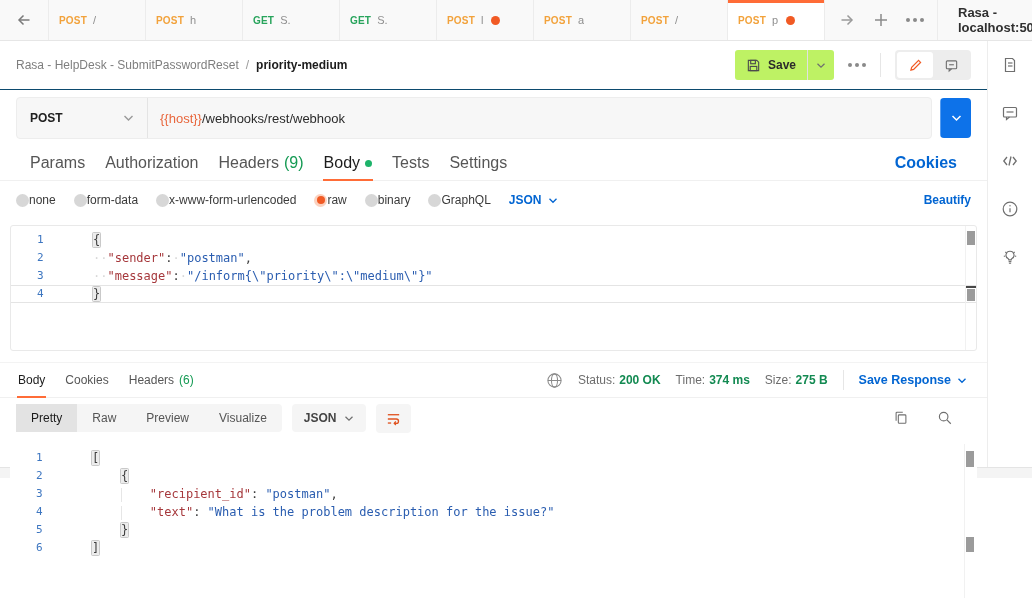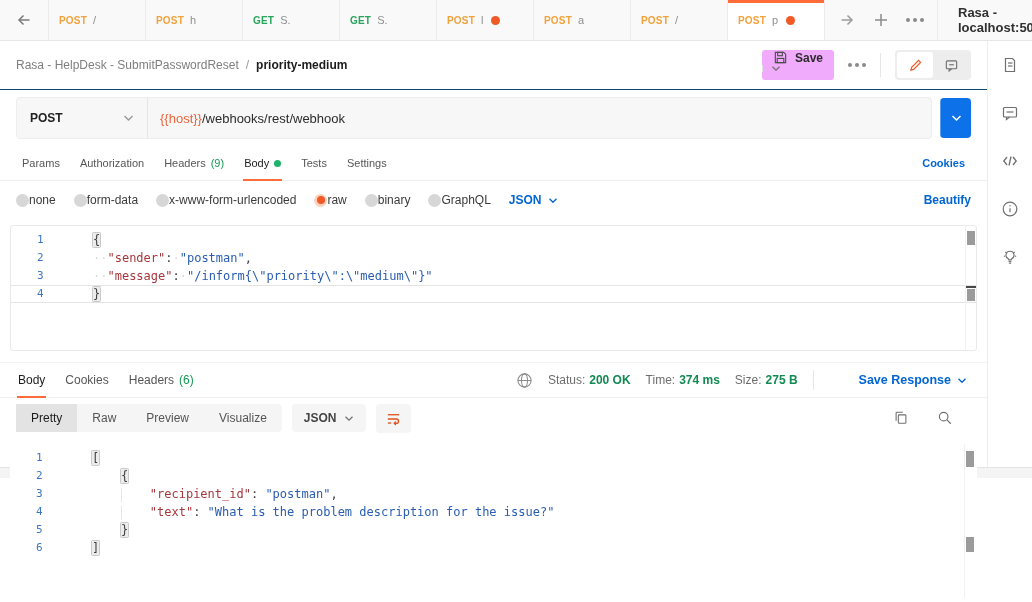--- a/index.html
+++ b/index.html
@@ -29,42 +29,42 @@
   .r-sidebar{width:44px;flex:none;border-left:1px solid #ededed;display:flex;flex-direction:column;align-items:center;padding-top:14px;gap:28px;}
   .sb-icon{width:20px;height:20px;display:flex;align-items:center;justify-content:center;cursor:pointer;}
 
   
   .req-header{height:48px;flex:none;display:flex;align-items:center;padding:0 16px;border-bottom:1px solid #0c4a6e;}
   .breadcrumb{display:flex;align-items:center;gap:7px;font-size:12px;}
   .crumb-path{color:#7e7e7e;}
   .crumb-sep{color:#9a9a9a;}
   .crumb-name{color:#1c1c1c;font-weight:700;}
   .hdr-actions{margin-left:auto;display:flex;align-items:center;}
-  .save-group{display:flex;align-items:stretch;height:30px;background:#f0abfc;border-radius:3px;overflow:hidden;flex-direction:column;}
+  .save-group{display:flex;align-items:stretch;height:30px;background:#bef264;border-radius:3px;overflow:hidden;}
   .save-main{display:flex;align-items:center;gap:7px;padding:0 11px;font-size:12px;font-weight:600;color:#2b2b2b;cursor:pointer;}
   .save-caret{width:26px;display:flex;align-items:center;justify-content:center;border-left:1px solid #e1e1e1;cursor:pointer;}
   .hdr-more{margin:0 14px;cursor:pointer;}
   .vdiv{width:1px;height:24px;background:#e6e6e6;margin-right:14px;}
   .seg-toggle{background:#ededed;border-radius:4px;padding:2px;display:flex;}
   .seg-cell{width:36px;height:26px;display:flex;align-items:center;justify-content:center;border-radius:3px;cursor:pointer;}
   .seg-cell.sel{background:#fff;}
 
   
   .url-row{height:56px;flex:none;display:flex;align-items:center;padding:0 16px;gap:8px;}
   .url-field{flex:1;height:40px;background:#f7f7f7;border:1px solid #ededed;border-radius:4px;display:flex;align-items:stretch;min-width:0;}
   .method-select{width:104px;flex:none;display:flex;align-items:center;justify-content:space-between;padding:0 13px;cursor:pointer;}
   .method-label{font-size:12px;font-weight:700;color:#212121;}
   .url-input{flex:1;display:flex;align-items:center;border-left:1px solid #e4e4e4;padding-left:12px;font-size:13px;color:#2b2b2b;cursor:text;white-space:nowrap;overflow:hidden;}
   .url-var{color:#e8663c;}
   .send-btn{height:40px;flex:none;display:flex;align-items:stretch;background:#0d72e9;border-radius:4px;overflow:hidden;cursor:pointer;}
   .send-main{display:flex;align-items:center;padding:0 23px;color:#fff;font-size:13.5px;font-weight:600;}
   .send-caret{width:30px;display:flex;align-items:center;justify-content:center;border-left:1px solid rgba(255,255,255,.3);}
 
   
-  .req-tabs{height:34px;flex:none;display:flex;align-items:stretch;padding:0 12px;border-bottom:1px solid #f0f0f0;font-size:11px;color:#565656;}
+  .req-tabs{height:34px;flex:none;display:flex;align-items:stretch;padding:0 20px;border-bottom:1px solid #f0f0f0;font-size:16px;color:#565656;}
   .rtab{display:flex;align-items:center;gap:5px;padding:0 10px;cursor:pointer;position:relative;white-space:nowrap;}
   .rtab.active{color:#1c1c1c;font-weight:500;}
   .rtab.active::after{content:"";position:absolute;left:9px;right:9px;bottom:-1px;height:2px;background:#ff6c37;}
   .count-green{color:#149a53;}
   .gdot{width:7px;height:7px;border-radius:50%;background:#1db36a;}
   .link-blue{color:#0265d2;font-weight:600;cursor:pointer;}
   .tabs-right{margin-left:auto;display:flex;align-items:center;padding-right:10px;}
 
   
   .mode-row{height:38px;flex:none;display:flex;align-items:center;padding:0 16px;gap:18px;font-size:12px;color:#3a3a3a;}
@@ -99,21 +99,21 @@
   .mark{position:absolute;left:0;width:10px;height:2px;background:#474747;}
 
   
   .resp-section{flex:1;display:flex;flex-direction:column;border-top:1px solid #f3f3f3;margin-top:11px;min-height:0;}
   .resp-tabs{height:34px;flex:none;display:flex;align-items:stretch;padding:0 8px;border-bottom:1px solid #f0f0f0;font-size:12px;color:#565656;}
   .resp-meta{margin-left:auto;display:flex;align-items:center;gap:15px;padding-right:12px;font-size:12px;}
   .meta-pair{display:flex;gap:4px;align-items:center;white-space:nowrap;}
   .meta-label{color:#6d6d6d;}
   .meta-val{color:#138a52;font-weight:600;}
   .meta-div{width:1px;height:20px;background:#e6e6e6;}
-  .save-resp{display:flex;align-items:center;gap:6px;color:#0265d2;font-weight:700;font-size:12.5px;cursor:pointer;margin-left:30px;}
+  .save-resp{display:flex;align-items:center;gap:6px;color:#0265d2;font-weight:700;font-size:12.5px;cursor:pointer;}
 
   .resp-toolbar{height:40px;flex:none;display:flex;align-items:center;padding:0 16px;gap:10px;}
   .view-seg{display:flex;background:#f5f5f5;border-radius:4px;padding:0;}
   .view-item{padding:7px 15px;font-size:12px;color:#555;border-radius:0;cursor:pointer;}
   .view-item.sel{background:#e3e3e3;color:#1c1c1c;}
   .pill{display:flex;align-items:center;gap:7px;background:#f5f5f5;border-radius:4px;padding:7px 12px;font-size:12px;color:#444;font-weight:600;cursor:pointer;}
   .pill.icon-only{padding:6px 9px;}
   .toolbar-right{margin-left:auto;display:flex;align-items:center;gap:28px;padding-right:18px;}
   .tool-icon{cursor:pointer;display:flex;align-items:center;}
 

